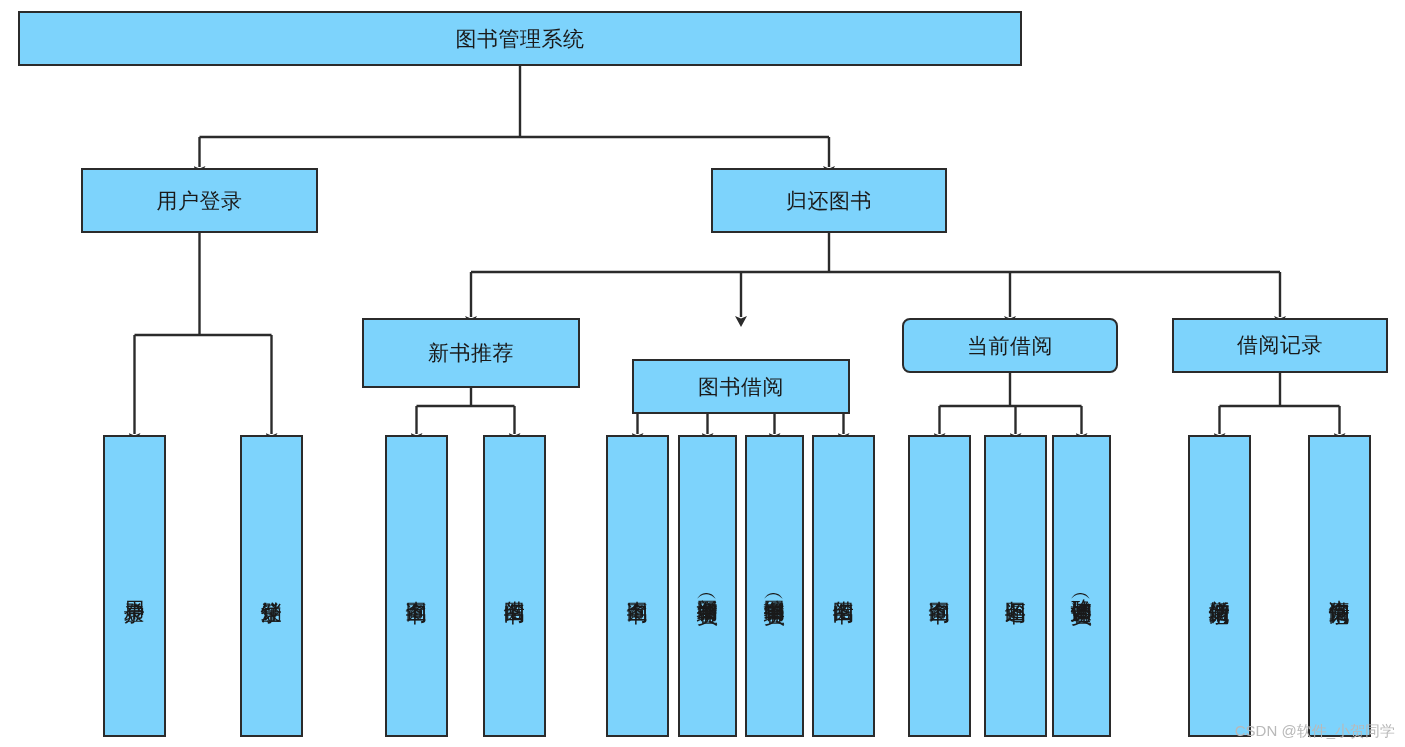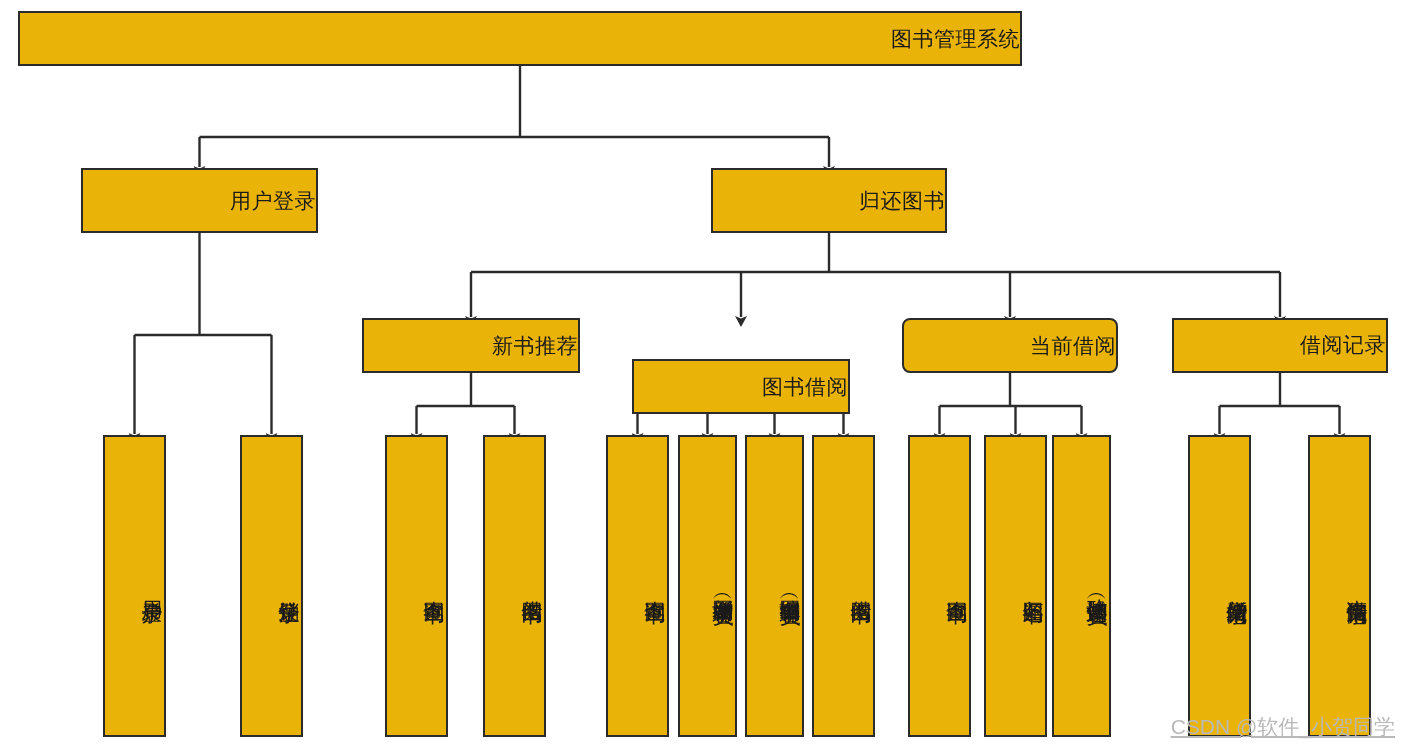--- a/index.html
+++ b/index.html
@@ -20,25 +20,25 @@
   #diagram-svg {
     position: absolute;
     left: 0;
     top: 0;
     width: 1405px;
     height: 747px;
   }
   .node-box {
     position: absolute;
     box-sizing: border-box;
-    background: #eab308;
+    background: #7dd3fc;
     border: 2px solid #2b2b2b;
     display: flex;
     align-items: center;
-    justify-content: flex-end;
+    justify-content: center;
     color: #1a1a1a;
   }
   .node-h .node-label {
     font-size: 21px;
     line-height: 1.1;
     letter-spacing: 0.5px;
     white-space: nowrap;
   }
   .node-v .node-label {
     writing-mode: vertical-rl;
@@ -46,25 +46,24 @@
     font-size: 21px;
     line-height: 1.12;
     letter-spacing: 1px;
     white-space: nowrap;
     text-align: center;
   }
   .watermark {
     position: absolute;
     right: 10px;
     bottom: 6px;
-    font-size: 21px;
+    font-size: 15px;
     color: #b9b9b9;
     white-space: nowrap;
     font-family: "Liberation Sans", "DejaVu Sans", sans-serif;
-    text-decoration: underline;
   }
 </style>
 </head>
 <body>
 
 <div id="canvas">
   <svg id="diagram-svg" viewBox="0 0 1405 747" xmlns="http://www.w3.org/2000/svg">
     <defs>
       <marker id="arrowhead" markerWidth="11" markerHeight="12" refX="1" refY="6" orient="auto" markerUnits="userSpaceOnUse">
         <path d="M0,0 L11,6 L0,12 L2.5,6 Z" fill="#2b2b2b"></path>
@@ -115,21 +114,21 @@
       </div>
       <div class="node-box node-v" style="left: 103px; top: 435px; width: 63px; height: 302px;">
         <span class="node-label">用户登录</span>
       </div>
       <div class="node-box node-v" style="left: 240px; top: 435px; width: 63px; height: 302px;">
         <span class="node-label">注销登录</span>
       </div>
       <div class="node-box node-h" style="left: 711px; top: 168px; width: 236px; height: 65px;">
         <span class="node-label">归还图书</span>
       </div>
-      <div class="node-box node-h" style="left: 362px; top: 318px; width: 218px; height: 55px;">
+      <div class="node-box node-h" style="left: 362px; top: 318px; width: 218px; height: 70px;">
         <span class="node-label">新书推荐</span>
       </div>
       <div class="node-box node-v" style="left: 385px; top: 435px; width: 63px; height: 302px;">
         <span class="node-label">查询图书</span>
       </div>
       <div class="node-box node-v" style="left: 483px; top: 435px; width: 63px; height: 302px;">
         <span class="node-label">借阅图书</span>
       </div>
       <div class="node-box node-h" style="left: 632px; top: 318px; width: 218px; height: 55px; margin-top: 41px;">
         <span class="node-label">图书借阅</span>

